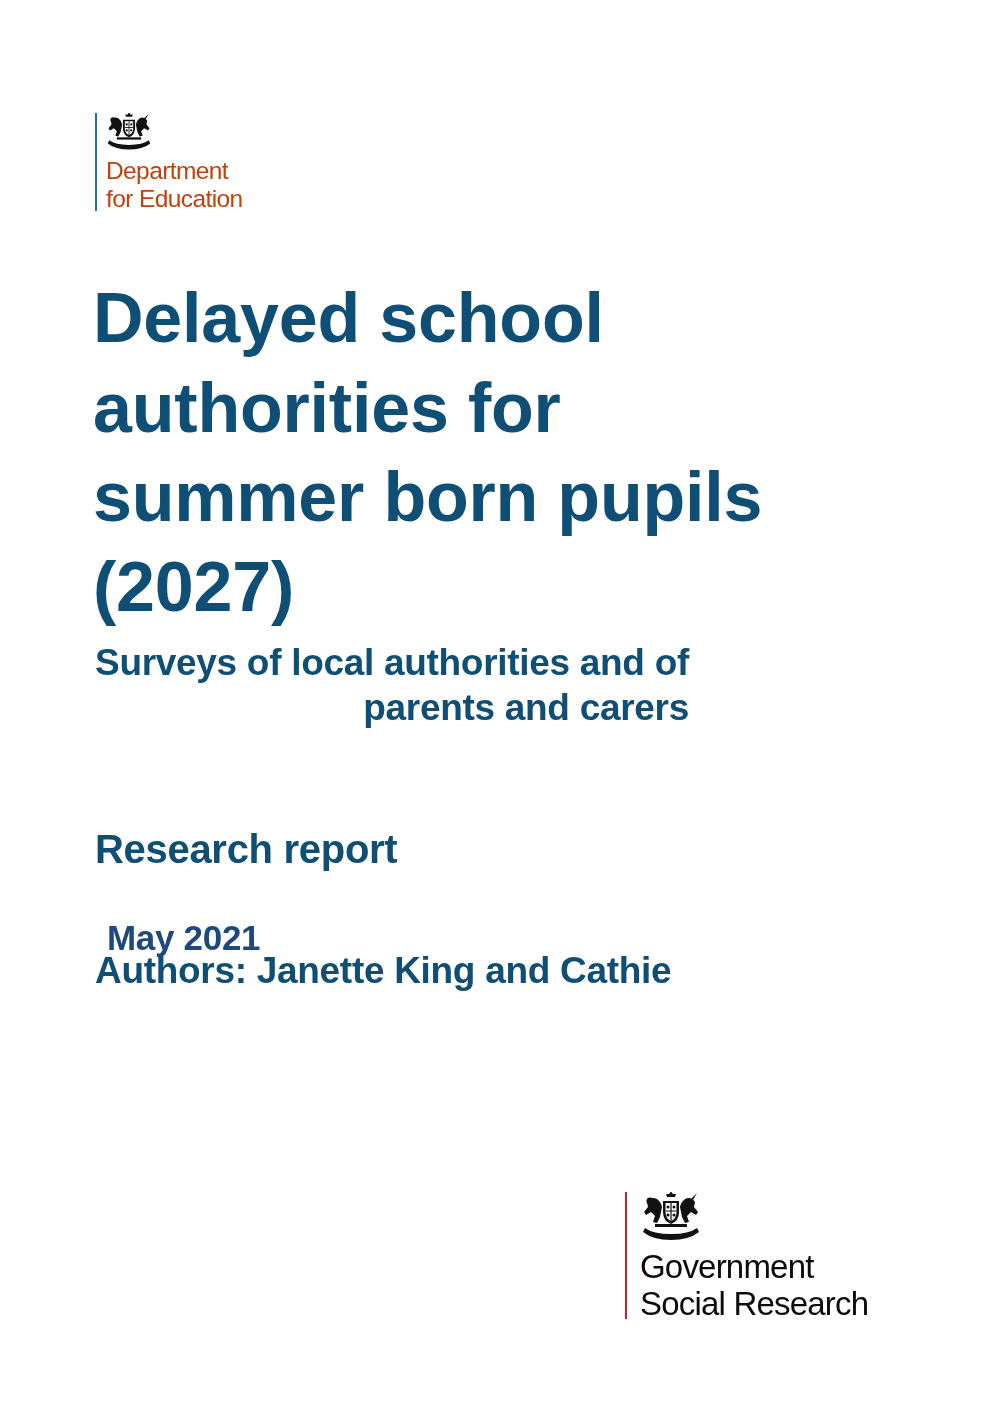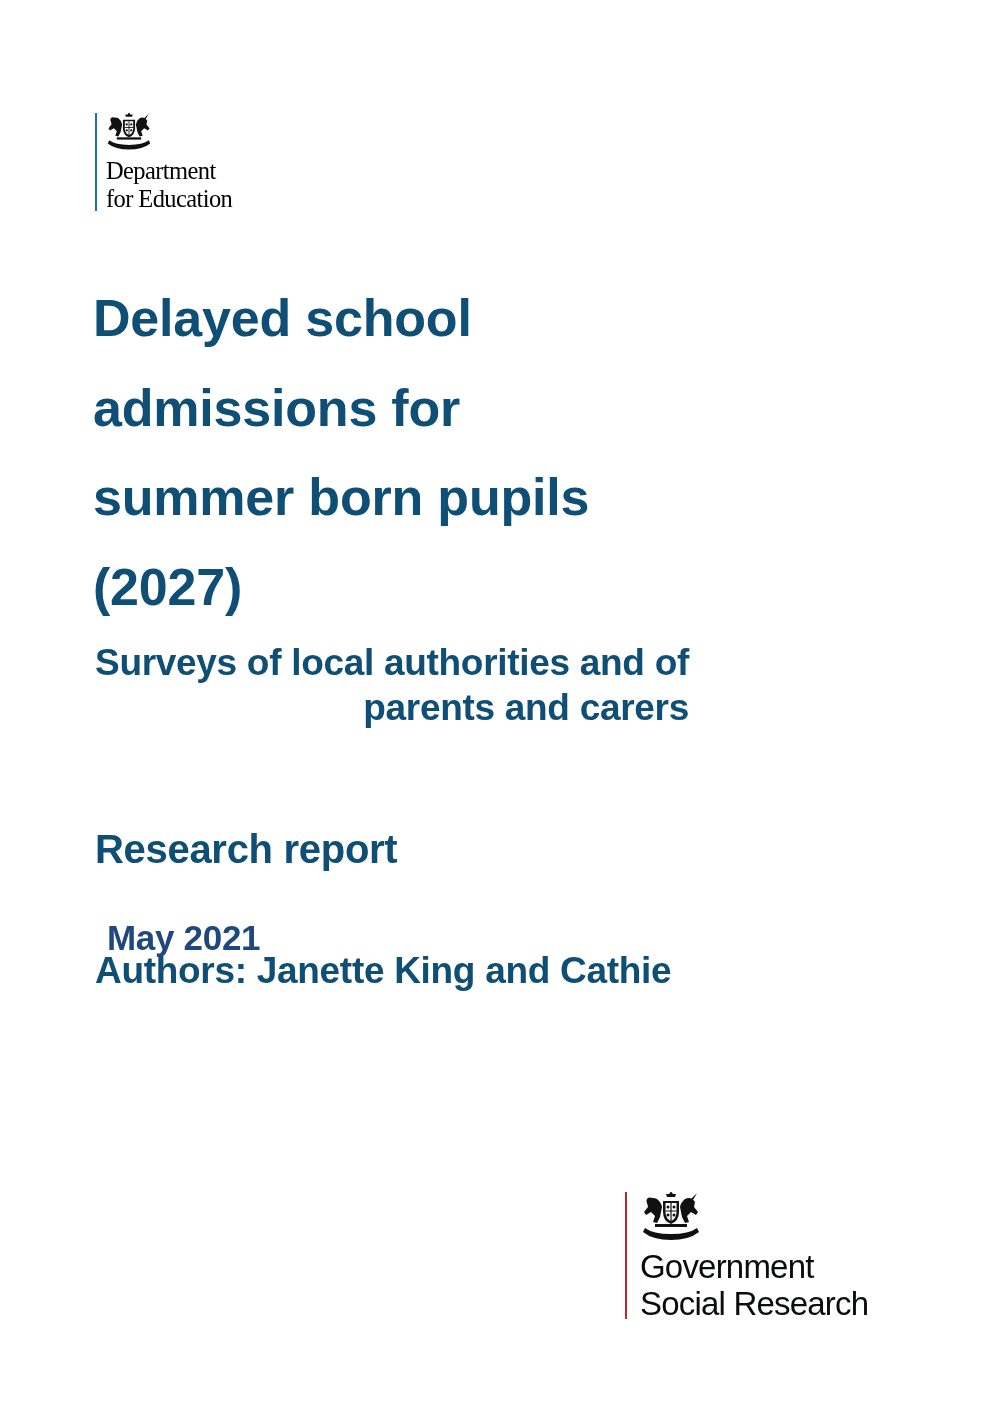--- a/index.html
+++ b/index.html
@@ -40,38 +40,38 @@
       position: absolute;
       left: 11px;
       top: 0;
       width: 46px;
       height: 38px;
     }
     .dfe-text {
       position: absolute;
       left: 11px;
       top: 44px;
-      font-family: Liberation Serif, serif;
+      font-family: Liberation Sans, sans-serif;
       font-size: 24.5px;
       line-height: 28px;
-      color: #000000;
+      color: #c2410c;
       letter-spacing: -0.6px;
       white-space: nowrap;
     }
 
     
     .title {
       position: absolute;
       left: 93px;
       top: 274px;
       width: 820px;
       margin: 0;
       font-family: "Liberation Sans", sans-serif;
       font-weight: bold;
-      font-size: 52px;
+      font-size: 70px;
       line-height: 89.5px;
       color: #104f75;
       letter-spacing: -0.2px;
     }
     .title span { display: block; white-space: nowrap; }
 
     .subtitle {
       position: absolute;
       left: 95px;
       top: 640px;
@@ -196,21 +196,21 @@
       </g>
     </svg>
     <div class="dfe-text">
       <span>Department</span>
       <span>for Education</span>
     </div>
   </div>
 
   <h1 class="title">
     <span>Delayed school</span>
-    <span>admissions for</span>
+    <span>authorities for</span>
     <span>summer born pupils</span>
     <span>(2027)</span>
   </h1>
 
   <h2 class="subtitle">
     <span>Surveys of local authorities and of</span>
     <span>parents and carers</span>
   </h2>
 
   <h2 class="report-type">Research report</h2>

